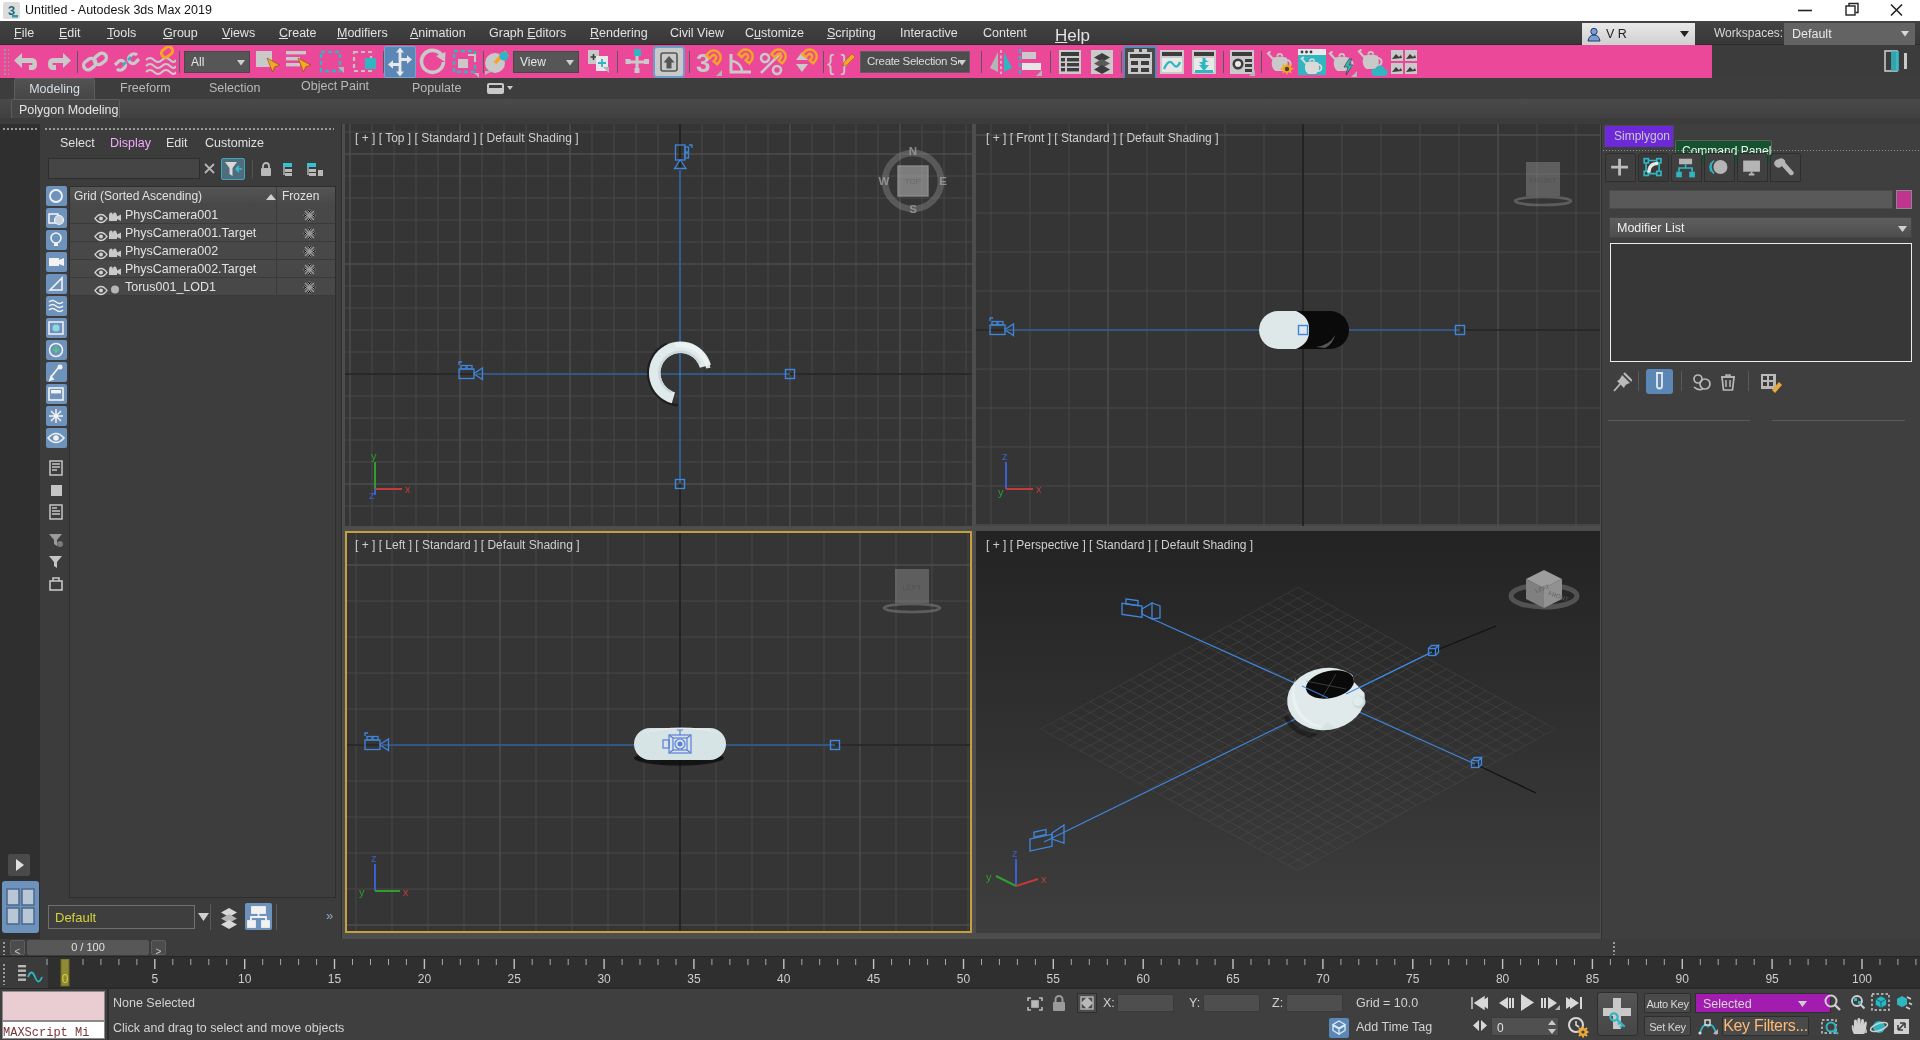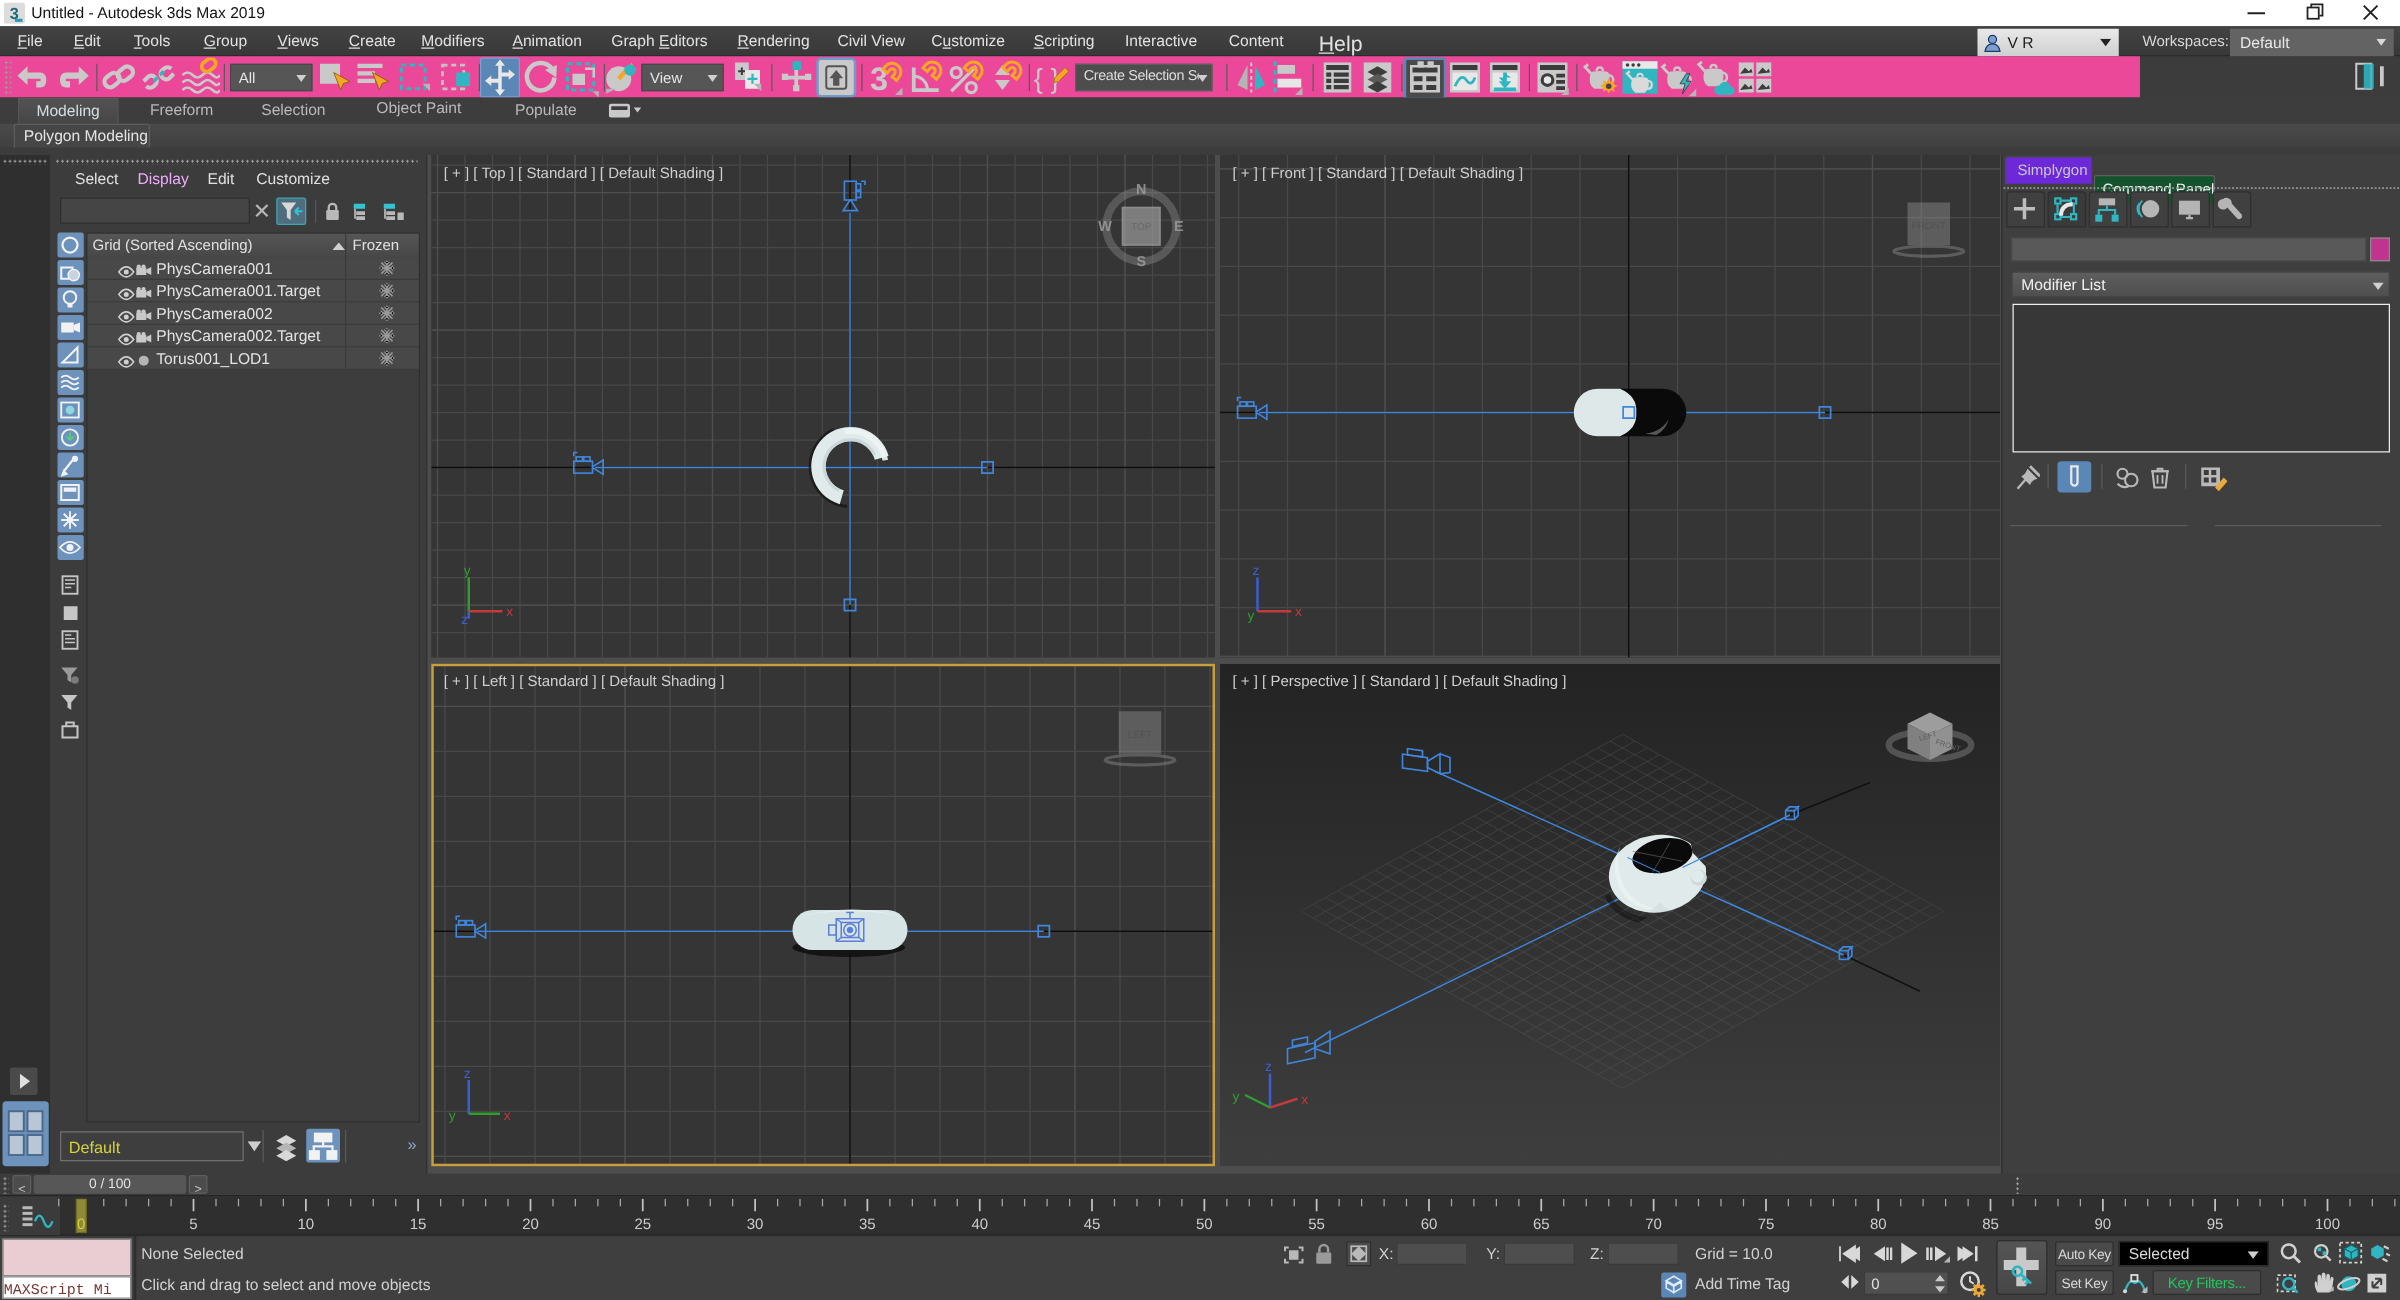--- a/index.html
+++ b/index.html
@@ -1337,33 +1337,33 @@
     <div class="abs" style="left:1597px;top:3px;width:41px;height:44px;background:linear-gradient(#555,#464646);border:1px solid #2e2e2e;border-radius:3px">
 <svg width="39" height="42" viewBox="0 0 39 42">
         <path d="M15 5 h8 v10 h10 v8 h-10 v13 h-8 V23 H5 v-8 h10 z" fill="#c9c9c9"></path>
         <g transform="translate(16,24) rotate(42)">
           <circle cx="0" cy="0" r="3.6" fill="none" stroke="#2fb6c1" stroke-width="2.2"></circle>
           <path d="M3.6 0 h11 m-3 0 v3.6 m-3.6 -3.6 v2.8" stroke="#2fb6c1" stroke-width="2.2" fill="none"></path>
         </g>
       </svg></div>
     <div class="abs" style="left:1644px;top:4px;width:47px;height:20px;background:#4a4a4a;border:1px solid #2e2e2e;border-radius:2px;text-align:center;white-space:nowrap"><span style="font-size:11px;color:#d8d8d8;line-height:18px;letter-spacing:-0.3px">Auto Key</span></div>
     <div class="abs" style="left:1644px;top:27px;width:47px;height:20px;background:#4a4a4a;border:1px solid #2e2e2e;border-radius:2px;text-align:center;white-space:nowrap"><span style="font-size:11px;color:#d8d8d8;line-height:18px;letter-spacing:-0.3px">Set Key</span></div>
-    <div class="abs" style="left:1695px;top:4px;width:120px;height:20px;background:#000000;border:1px solid #2e2e2e">
+    <div class="abs" style="left:1695px;top:4px;width:136px;height:20px;background:#a21caf;border:1px solid #2e2e2e">
 <span style="font-size:12.5px;color:#d8d8d8;padding-left:7px;line-height:18px">Selected</span>
 <svg class="abs" style="left:102px;top:7px" width="10" height="7">
         <path d="M0 0 h9 l-4.5 6 z" fill="#cfcfcf"></path>
       </svg></div>
     <svg class="abs" style="left:1697px;top:28px" width="22" height="20" viewBox="0 0 22 20">
       <path d="M3 16 q4 -12 8 -6 M19 16 q-4 -12 -8 -6" stroke="#2fb6c1" stroke-width="1.8" fill="none"></path>
       <rect x="8" y="3" width="5" height="5" fill="none" stroke="#d8d8d8" stroke-width="1.5"></rect>
       <circle cx="3" cy="16" r="1.6" fill="#d8d8d8"></circle>
       <circle cx="19" cy="16" r="1.6" fill="#d8d8d8"></circle>
       <path d="M16 17 l5 0 l0 -5 z" fill="#b5b5b5"></path>
     </svg>
-    <div class="abs" style="left:1722px;top:27px;width:87px;height:20px;background:#4a4a4a;border:1px solid #2e2e2e;border-radius:2px;text-align:center;white-space:nowrap"><span style="font-size:12px;color:#22c55e;line-height:18px;letter-spacing:-0.3px">Key Filters...</span></div>
+    <div class="abs" style="left:1722px;top:27px;width:87px;height:20px;background:#4a4a4a;border:1px solid #2e2e2e;border-radius:2px;text-align:center;white-space:nowrap"><span style="font-size:16px;color:#fdba74;line-height:18px;letter-spacing:-0.3px">Key Filters...</span></div>
     <svg class="abs" style="left:1823px;top:4px" width="19" height="19" viewBox="0 0 19 19">
       <circle cx="8" cy="8" r="5.5" fill="none" stroke="#d0d0d0" stroke-width="2"></circle>
       <path d="M12 12 l5 5" stroke="#d0d0d0" stroke-width="2.4"></path>
     </svg>
     <svg class="abs" style="left:1848px;top:4px" width="20" height="19" viewBox="0 0 20 19">
       <circle cx="9" cy="8" r="5" fill="none" stroke="#d0d0d0" stroke-width="1.8"></circle>
       <path d="M12.5 11.5 l4 4" stroke="#d0d0d0" stroke-width="2"></path>
       <g fill="#2fb6c1">
         <rect x="6" y="5" width="3" height="3"></rect>
         <rect x="10" y="8" width="3" height="3"></rect>

